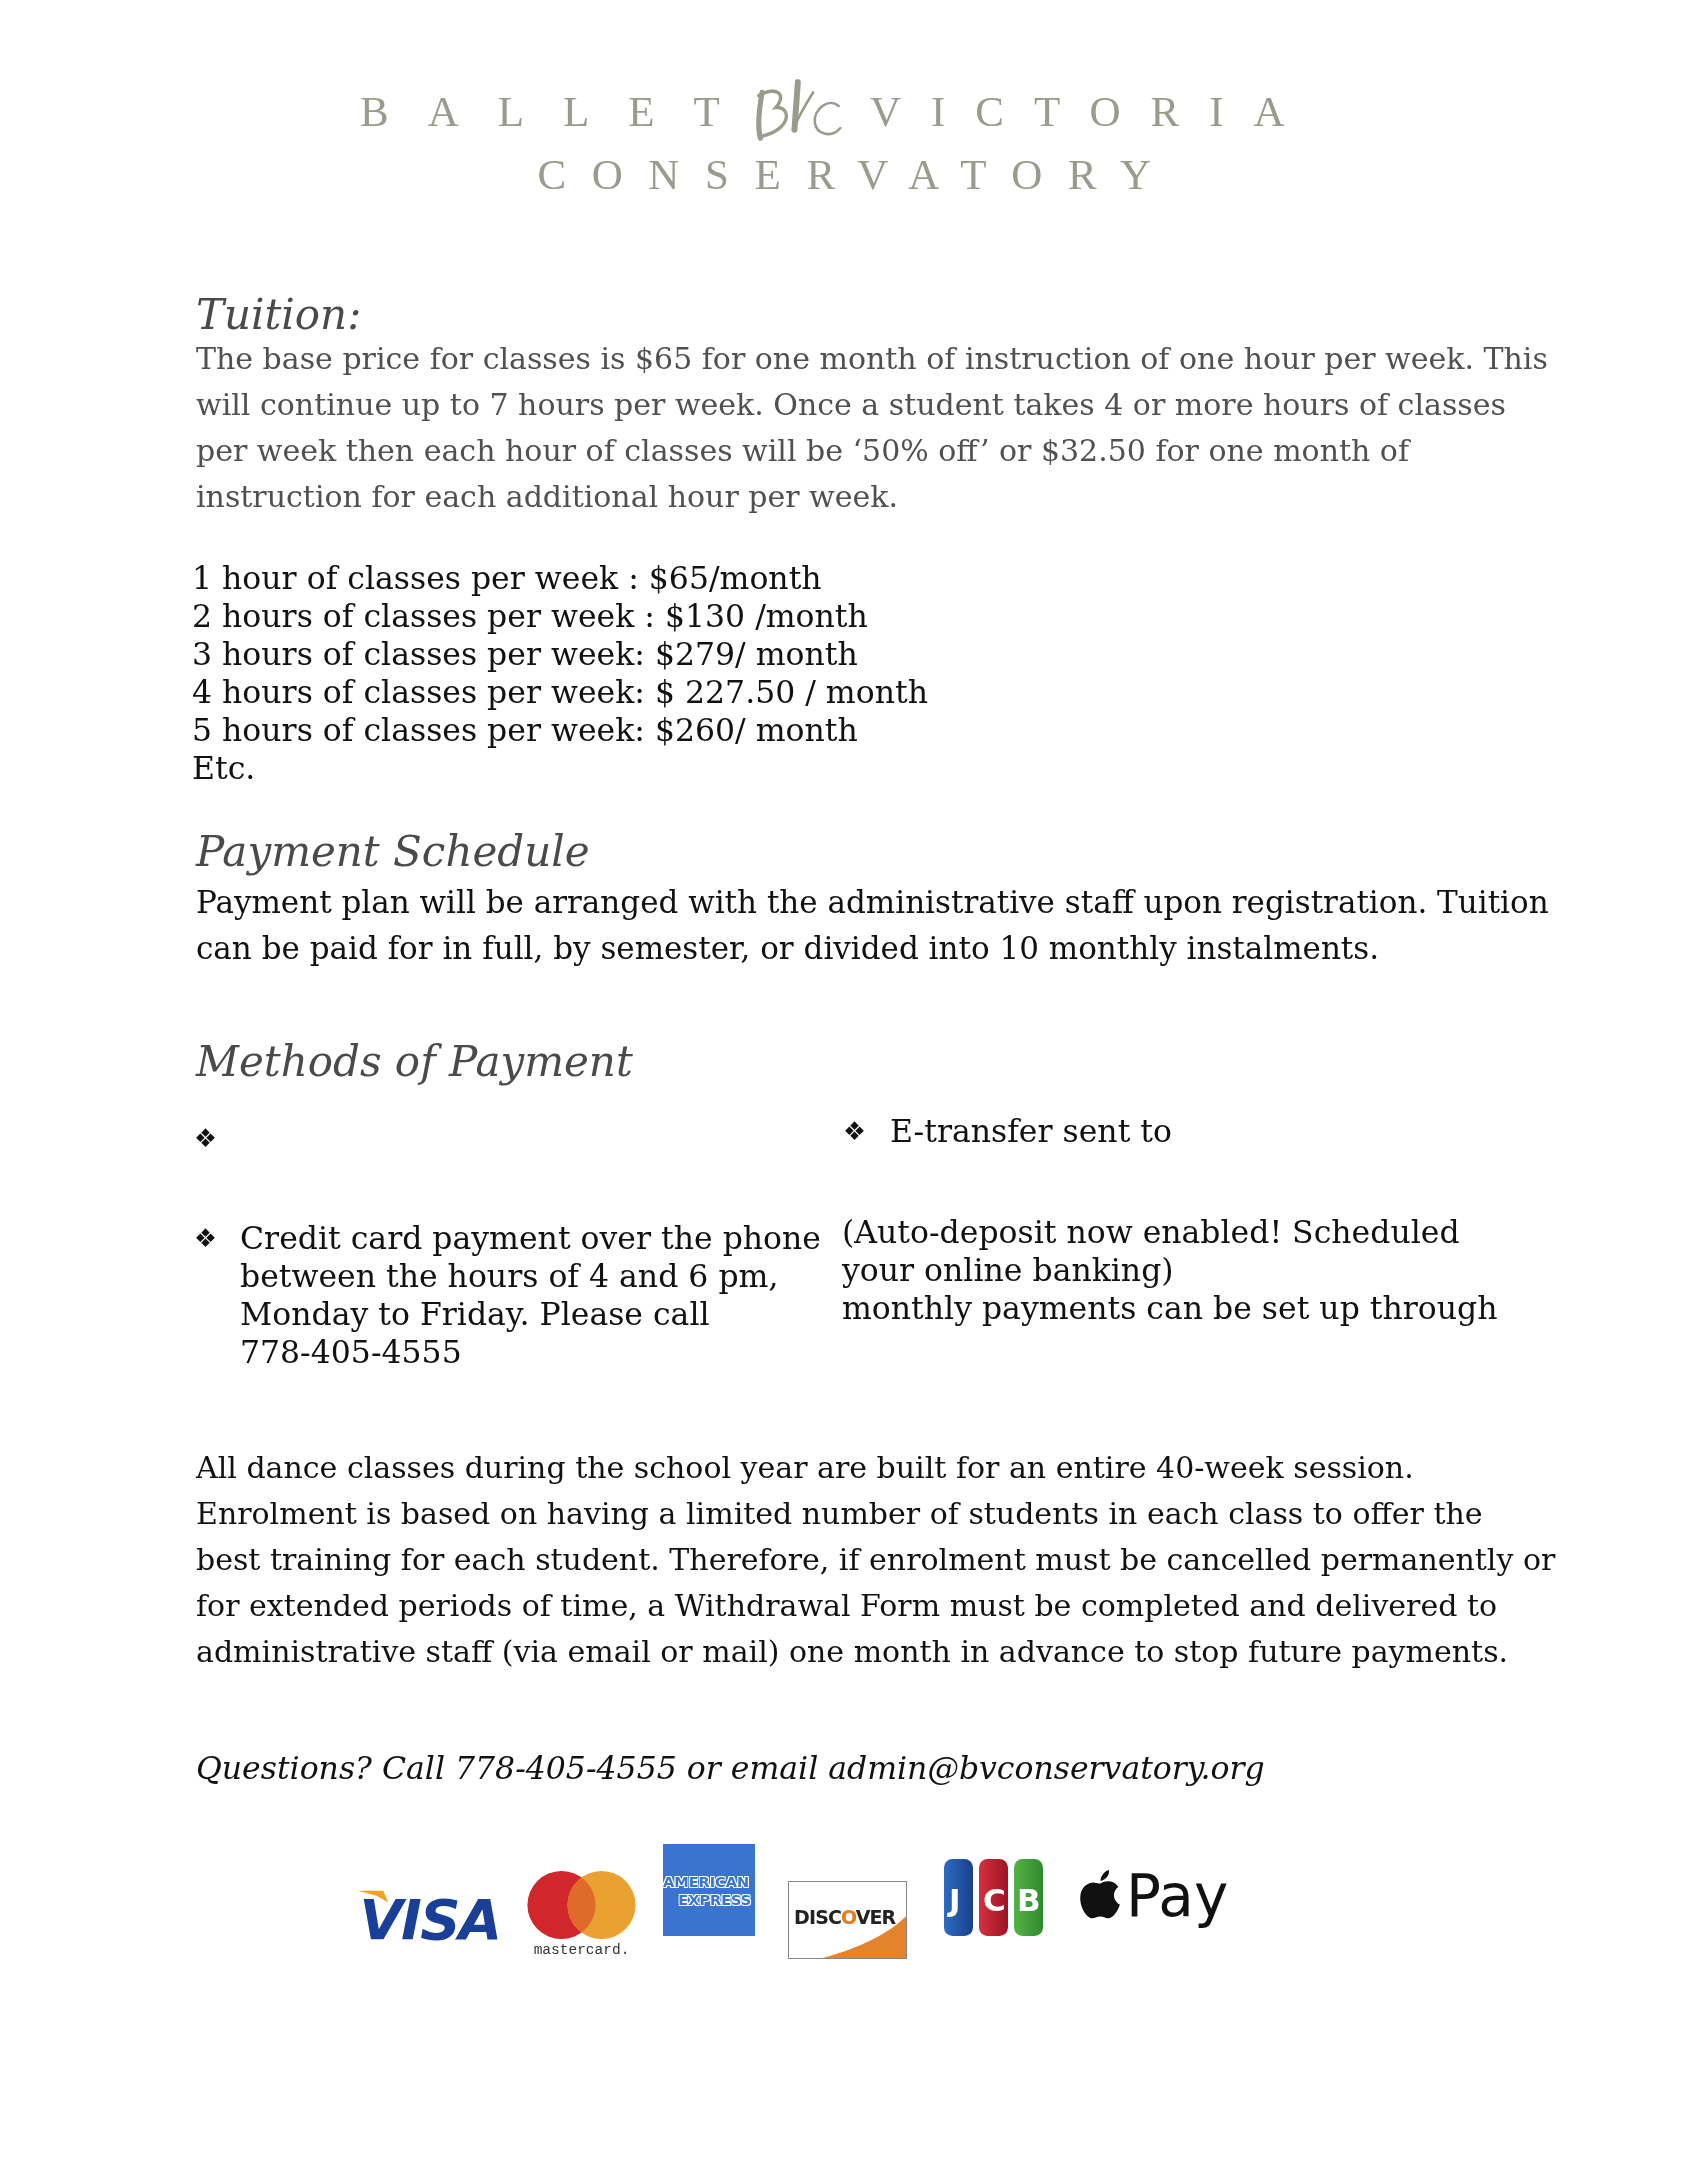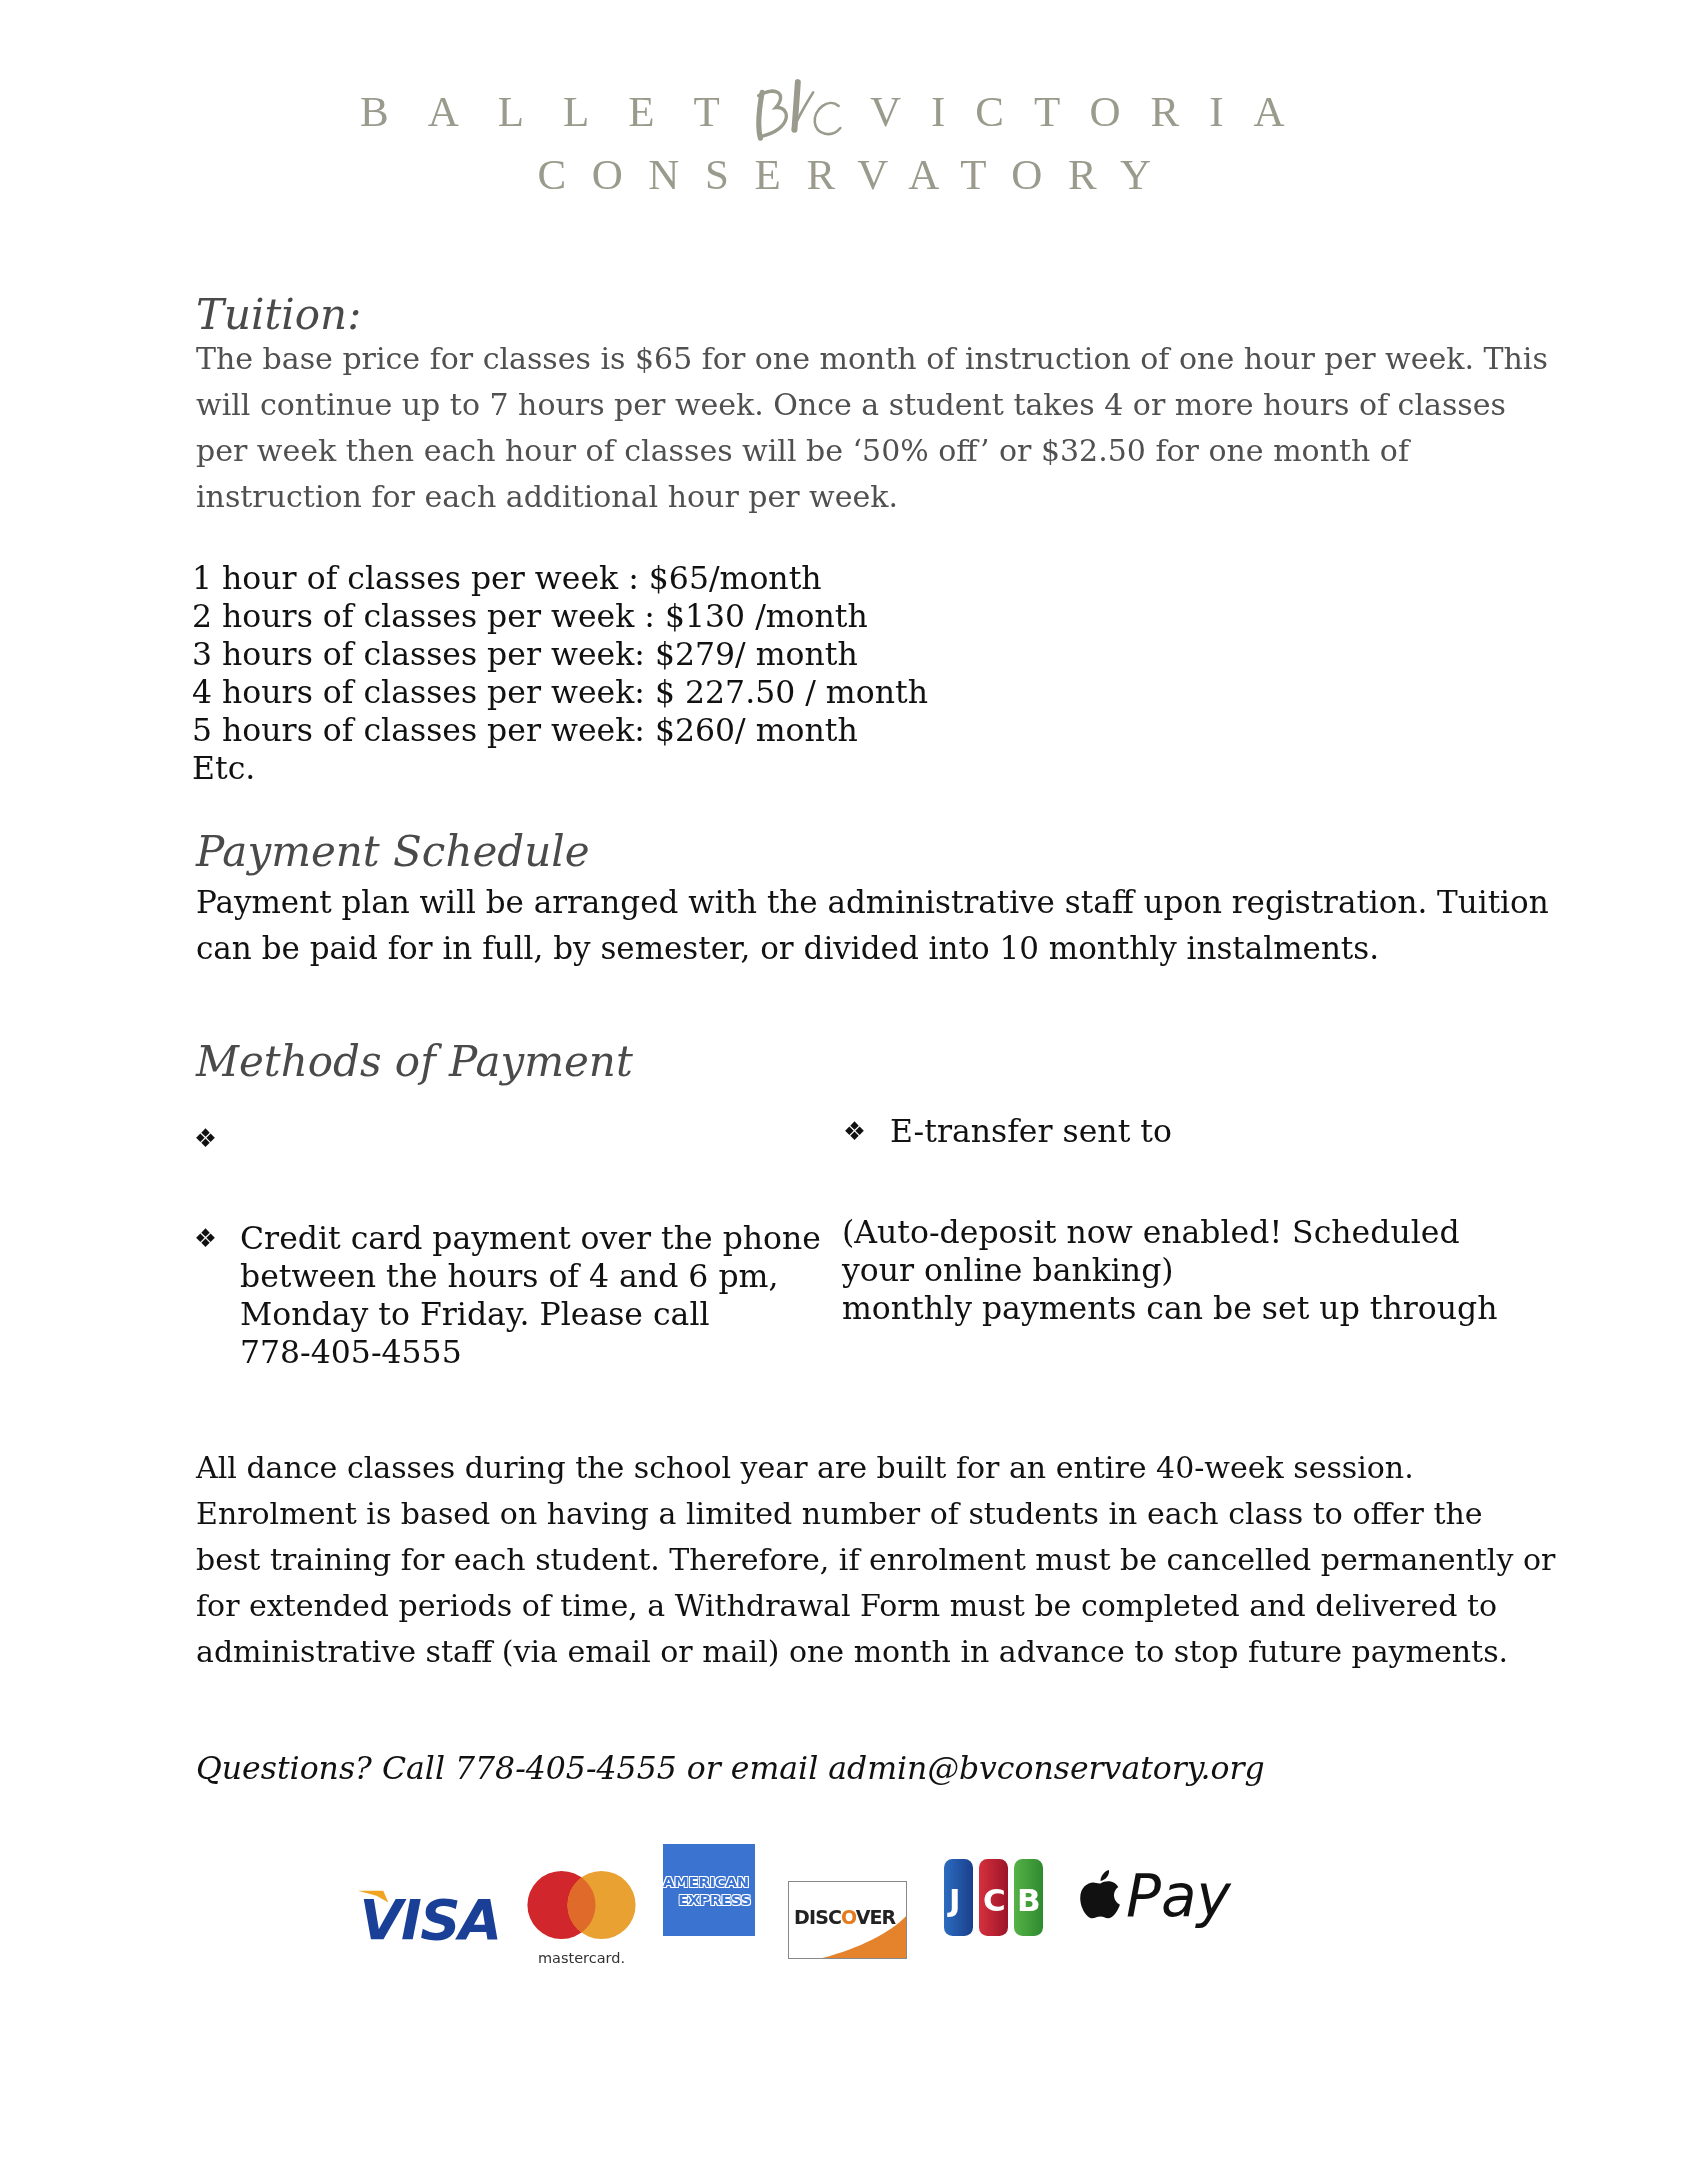--- a/index.html
+++ b/index.html
@@ -138,21 +138,21 @@
   </svg>
   <span class="abs visa-text" style="left:3.4px; top:3.4px;">VISA</span>
 </div>
 
 <div class="logo" style="left:524px; top:1870px; width:115px; height:94px;">
   <svg class="abs" style="left:0; top:0;" width="115" height="70" viewBox="0 0 135 82">
     <circle cx="44" cy="41" r="40" fill="#d1262b"></circle>
     <circle cx="91" cy="41" r="40" fill="#e9a132"></circle>
     <path d="M67.5 8.7 A40 40 0 0 1 67.5 73.3 A40 40 0 0 1 67.5 8.7 Z" fill="#e06a2a"></path>
   </svg>
-  <span class="mc-word" style="top:80px;">mastercard.</span>
+  <span class="mc-word" style="top:72px;font-family:Liberation Mono, monospace;">mastercard.</span>
 </div>
 
 <div class="logo amex-box" style="left:663px; top:1844px; width:92px; height:92px;">
   <span class="amex-t" style="left:0; top:31px;">AMERICAN</span>
   <span class="amex-t" style="left:15.3px; top:49px;">EXPRESS</span>
 </div>
 
 <div class="logo discover-box" style="left:788px; top:1854px; width:119px; height:78px;margin-top:27px;">
   <svg class="abs" style="left:0; top:0;" width="119" height="78" viewBox="0 0 140 92">
     <path d="M30 92 C 80 80, 120 60, 140 38 L140 92 Z" fill="#e5832c"></path>
@@ -162,20 +162,20 @@
 
 <div class="logo" style="left:944px; top:1859px; width:101px; height:77px;">
   <div class="jcb-bar" style="left:0; background:linear-gradient(90deg,#2c6cc0,#1a3f8c);"></div>
   <div class="jcb-bar" style="left:35px; background:linear-gradient(90deg,#d6303e,#9c1528);"></div>
   <div class="jcb-bar" style="left:70px; background:linear-gradient(90deg,#55b347,#2f8a2e);"></div>
   <span class="jcb-l" style="left:5.1px; top:25.6px;">J</span>
   <span class="jcb-l" style="left:39px; top:25.6px;">C</span>
   <span class="jcb-l" style="left:73px; top:25.6px;">B</span>
 </div>
 
-<div class="logo" style="left:1080px; top:1865px; width:153px; height:77px;font-style:italic;">
+<div class="logo" style="left:1080px; top:1865px; width:153px; height:77px;">
   <svg class="abs" style="left:0; top:5.1px;" width="41" height="49" viewBox="0 0 48 58">
     <path d="M24 16 C 30 12, 40 12, 45 20 C 38 25, 38 36, 47 41 C 44 49, 39 57, 33 57 C 29 57, 28 55, 24 55 C 20 55, 18 57, 14 57 C 8 57, 0 45, 0 33 C 0 20, 10 14, 17 15 C 20 15, 22 16, 24 16 Z" fill="#111"></path>
     <path d="M24 13 C 24 7, 29 1, 34 0 C 35 6, 30 12, 24 13 Z" fill="#111"></path>
   </svg>
   <span class="abs applepay-t" style="left:46px; top:1.7px;">Pay</span>
 </div>
 
 
 </body></html>

